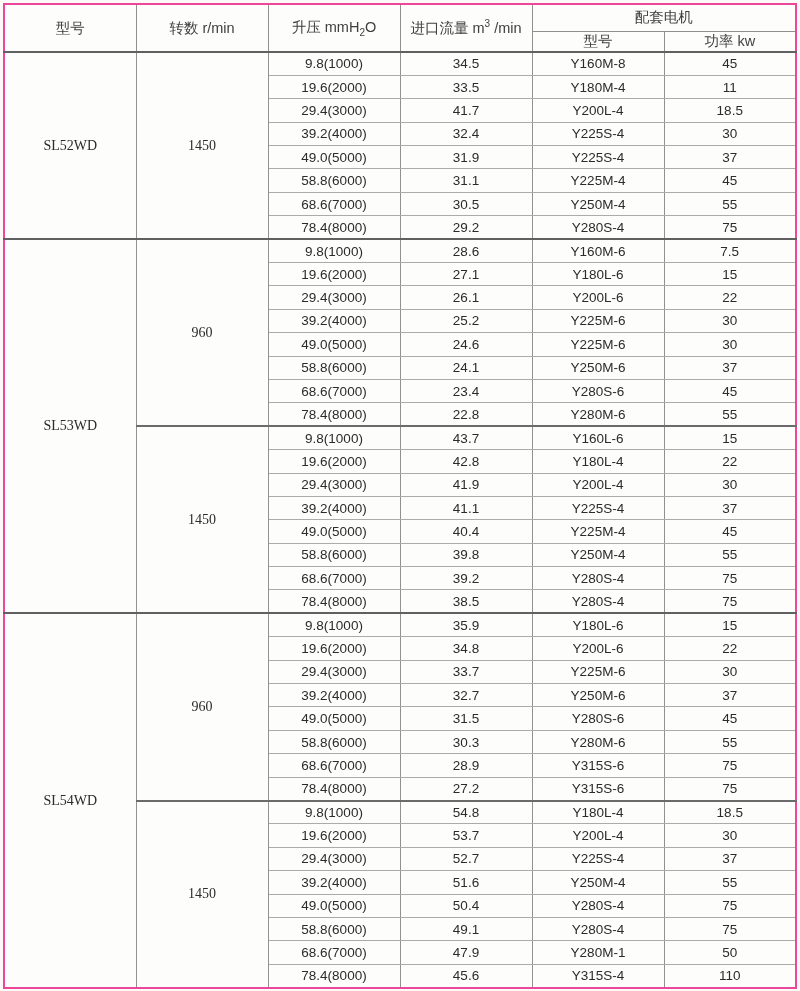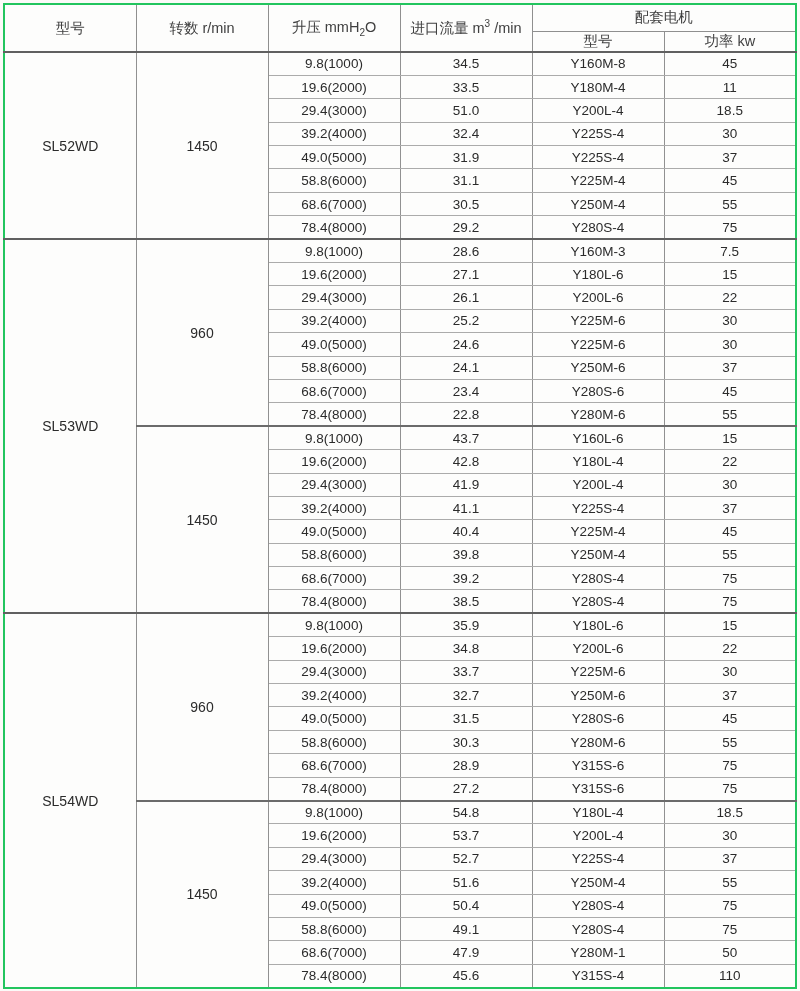--- a/index.html
+++ b/index.html
@@ -16,21 +16,21 @@
     width: 800px;
     height: 991px;
     padding: 3px;
   }
   table.spec {
     width: 794px;
     height: 983px;
     border-collapse: collapse;
     table-layout: fixed;
     background: #fdfdfc;
-    border: 2px solid #22c55e;
+    border: 2px solid #ec4899;
   }
   col { width: 16.666%; }
   th, td {
     box-sizing: border-box;
     text-align: center;
     vertical-align: middle;
     padding: 0;
     overflow: hidden;
     white-space: nowrap;
     color: #2b2b2b;
@@ -46,21 +46,21 @@
   thead sub { font-size: 10px; }
   thead sup { font-size: 10px; }
   tbody td {
     border-left: 1px solid #919191;
     border-right: 1px solid #919191;
     border-top: 1px solid #ababab;
     border-bottom: 1px solid #ababab;
     font-size: 13.5px;
   }
   tbody tr { height: 23.4px; }
-  td.model-cell, td.speed-cell { font-size: 14px; }
+  td.model-cell, td.speed-cell { font-size: 14px; font-family: Liberation Serif, serif; }
   tr.group-start td { border-top: 2px solid #606060; }
   tr.block-start td { border-top: 2px solid #6b6b6b; }
 </style>
 </head>
 <body>
 
 <div class="page">
   <table class="spec">
     <colgroup>
       <col>
@@ -93,21 +93,21 @@
           <td>45</td>
         </tr>
         <tr>
           <td>19.6(2000)</td>
           <td>33.5</td>
           <td>Y180M-4</td>
           <td>11</td>
         </tr>
         <tr>
           <td>29.4(3000)</td>
-          <td>51.0</td>
+          <td>41.7</td>
           <td>Y200L-4</td>
           <td>18.5</td>
         </tr>
         <tr>
           <td>39.2(4000)</td>
           <td>32.4</td>
           <td>Y225S-4</td>
           <td>30</td>
         </tr>
         <tr>
@@ -132,21 +132,21 @@
           <td>78.4(8000)</td>
           <td>29.2</td>
           <td>Y280S-4</td>
           <td>75</td>
         </tr>
         <tr class="group-start">
           <td rowspan="16" class="model-cell">SL53WD</td>
           <td rowspan="8" class="speed-cell">960</td>
           <td>9.8(1000)</td>
           <td>28.6</td>
-          <td>Y160M-3</td>
+          <td>Y160M-6</td>
           <td>7.5</td>
         </tr>
         <tr>
           <td>19.6(2000)</td>
           <td>27.1</td>
           <td>Y180L-6</td>
           <td>15</td>
         </tr>
         <tr>
           <td>29.4(3000)</td>

